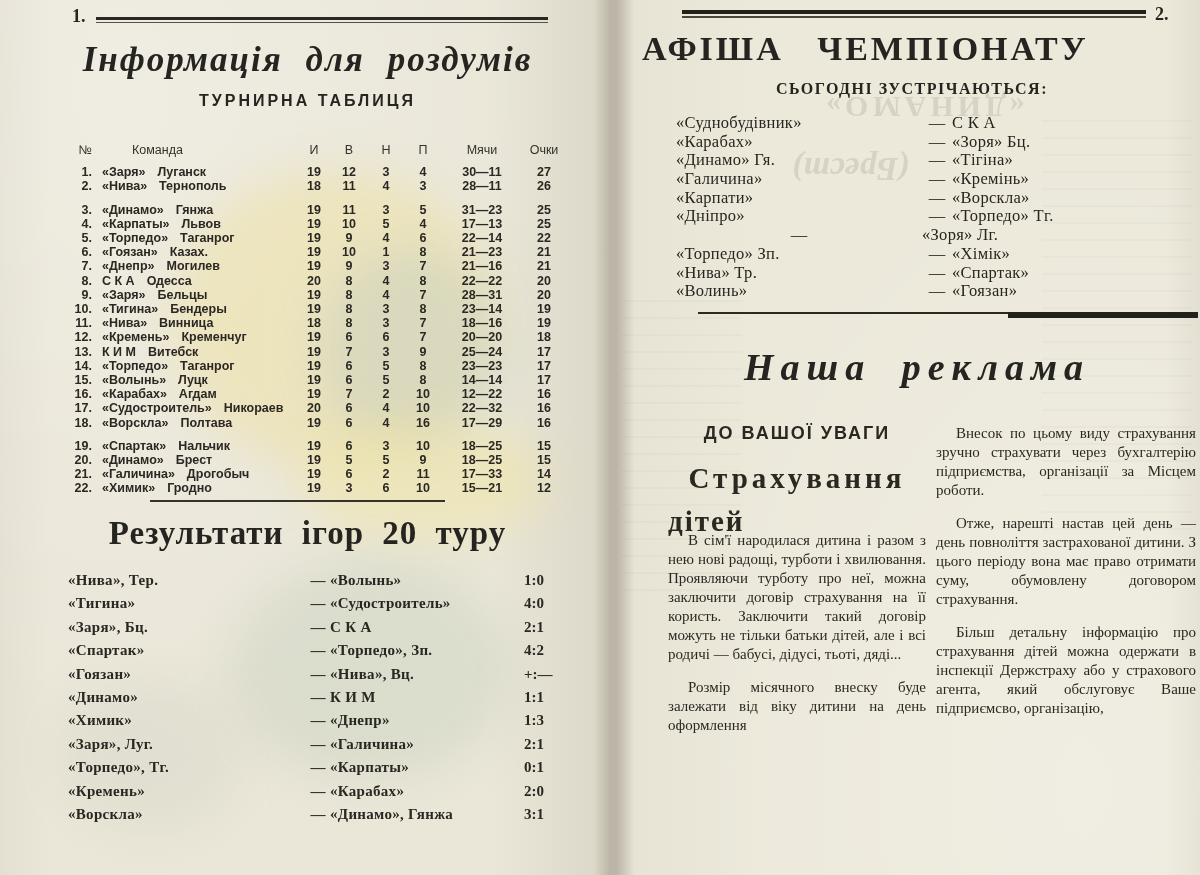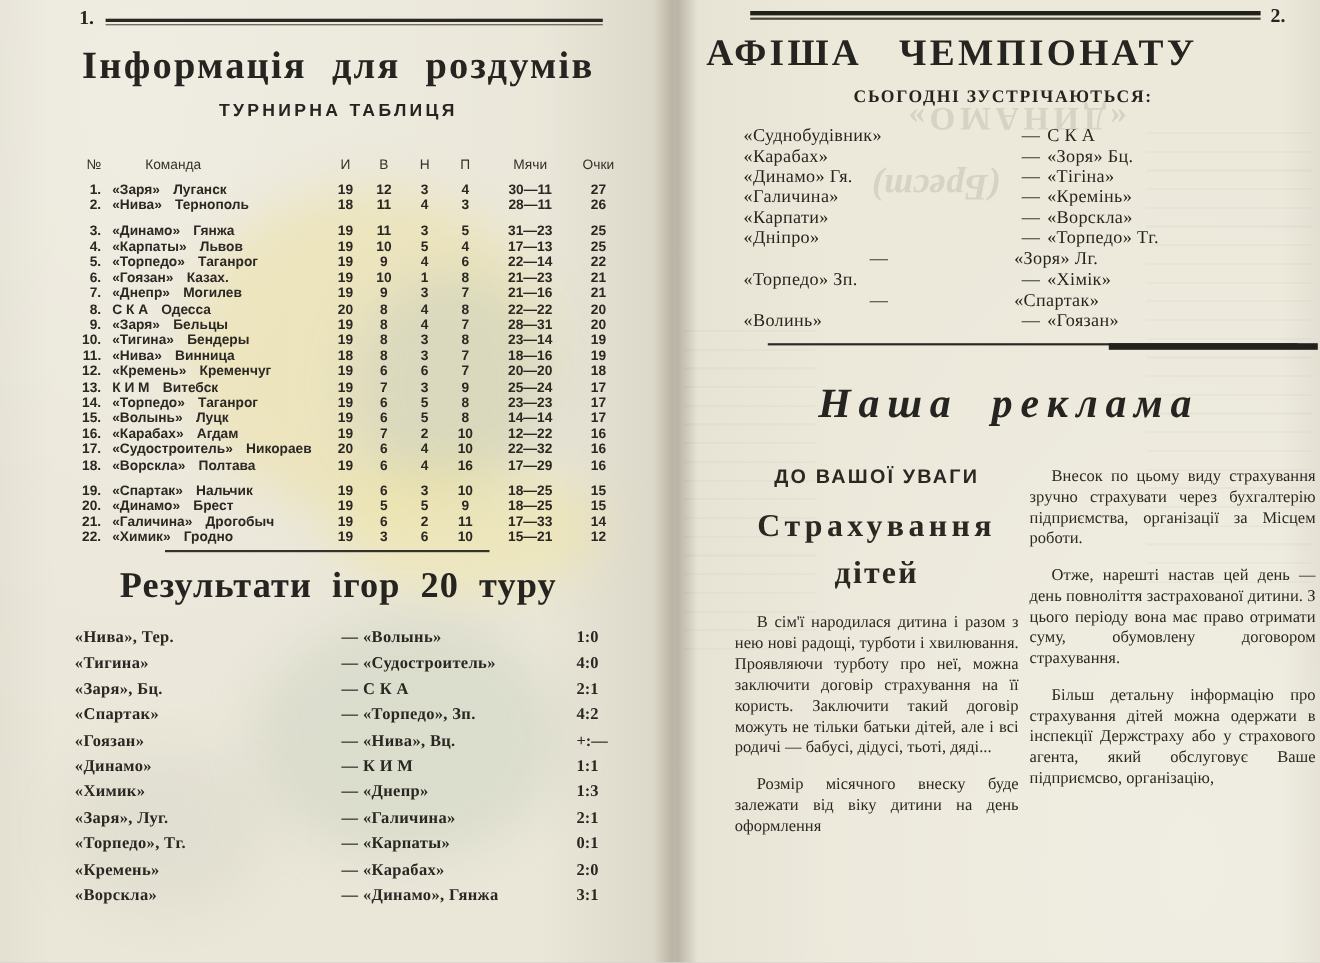--- a/index.html
+++ b/index.html
@@ -44,21 +44,21 @@
   .ghost-noise {
     position:absolute; pointer-events:none; opacity:.5;
     background:repeating-linear-gradient(180deg, rgba(90,85,70,.07) 0 2px, rgba(0,0,0,0) 2px 17px);
   }
 
   
   .p1-num { position:absolute; left:72px; top:6px; font-size:18px; font-weight:bold; }
   .p1-rule { position:absolute; left:96px; top:17px; width:452px; height:6px;
              border-top:3px solid #2a2823; border-bottom:1px solid #55514a; }
   .p1-title { position:absolute; left:55px; top:40px; width:505px; text-align:center;
-              font-size:35px; font-weight:bold; letter-spacing:2px; word-spacing:12px; }
+              font-size:35px; font-weight:bold; letter-spacing:2px; word-spacing:12px;font-style:italic; }
   .p1-sub { position:absolute; left:55px; top:92px; width:505px; text-align:center;
             font-family:"Liberation Sans", sans-serif; font-size:16px; font-weight:bold; letter-spacing:3px; }
   .p1-date { position:absolute; left:55px; top:119px; width:505px; text-align:center;
              font-size:16px; font-weight:bold; letter-spacing:1px; }
 
   .standings { position:absolute; left:66px; top:143px; width:500px;
                font-family:"Liberation Sans", sans-serif; font-size:12.5px; }
   .st-row { display:grid;
             grid-template-columns:30px 202px 32px 38px 36px 38px 80px 44px;
             line-height:14.2px; align-items:baseline; }
@@ -105,21 +105,21 @@
 
   .col { position:absolute; font-size:15px; line-height:19px; text-align:justify; color:#2b2822; }
   .col p { margin-bottom:14px; text-indent:20px; }
   .col p.no-indent { text-indent:0; }
   .col-left  { left:56px; top:424px; width:258px; }
   .col-right { left:324px; top:424px; width:260px; }
 
   .ad-kicker { font-family:"Liberation Sans", sans-serif; font-size:18px; font-weight:bold;
                letter-spacing:2px; text-align:center; margin-bottom:26px; white-space:nowrap; }
   .ad-h1 { font-size:29px; font-weight:bold; letter-spacing:4px; text-align:center; margin-bottom:24px; }
-  .ad-h2 { font-size:29px; font-weight:bold; letter-spacing:2px; text-align:center; margin-bottom:26px; }
+  .ad-h2 { font-size:29px; font-weight:bold; letter-spacing:2px; }
 </style>
 </head>
 <body>
 
 <div class="spread">
 
   <div class="page page-left">
     <div class="blob" style="left:170px; top:170px; width:330px; height:300px; background:rgba(236,222,140,.38);"></div>
     <div class="blob" style="left:320px; top:250px; width:180px; height:200px; background:rgba(150,175,195,.20);"></div>
     <div class="blob" style="left:300px; top:420px; width:250px; height:120px; background:rgba(240,228,150,.42);"></div>
@@ -526,20 +526,21 @@
           <span class="fx-away">«Зоря» Лг.</span>
         </div>
 
         <div class="fx-row">
           <span class="fx-home">«Торпедо» Зп.</span>
           <span class="fx-dash">—</span>
           <span class="fx-away">«Хімік»</span>
         </div>
 
         <div class="fx-row">
+          <span class="fx-home">«Нива» Тр.</span>
           <span class="fx-dash">—</span>
           <span class="fx-away">«Спартак»</span>
         </div>
 
         <div class="fx-row">
           <span class="fx-home">«Волинь»</span>
           <span class="fx-dash">—</span>
           <span class="fx-away">«Гоязан»</span>
         </div>
       </div>

